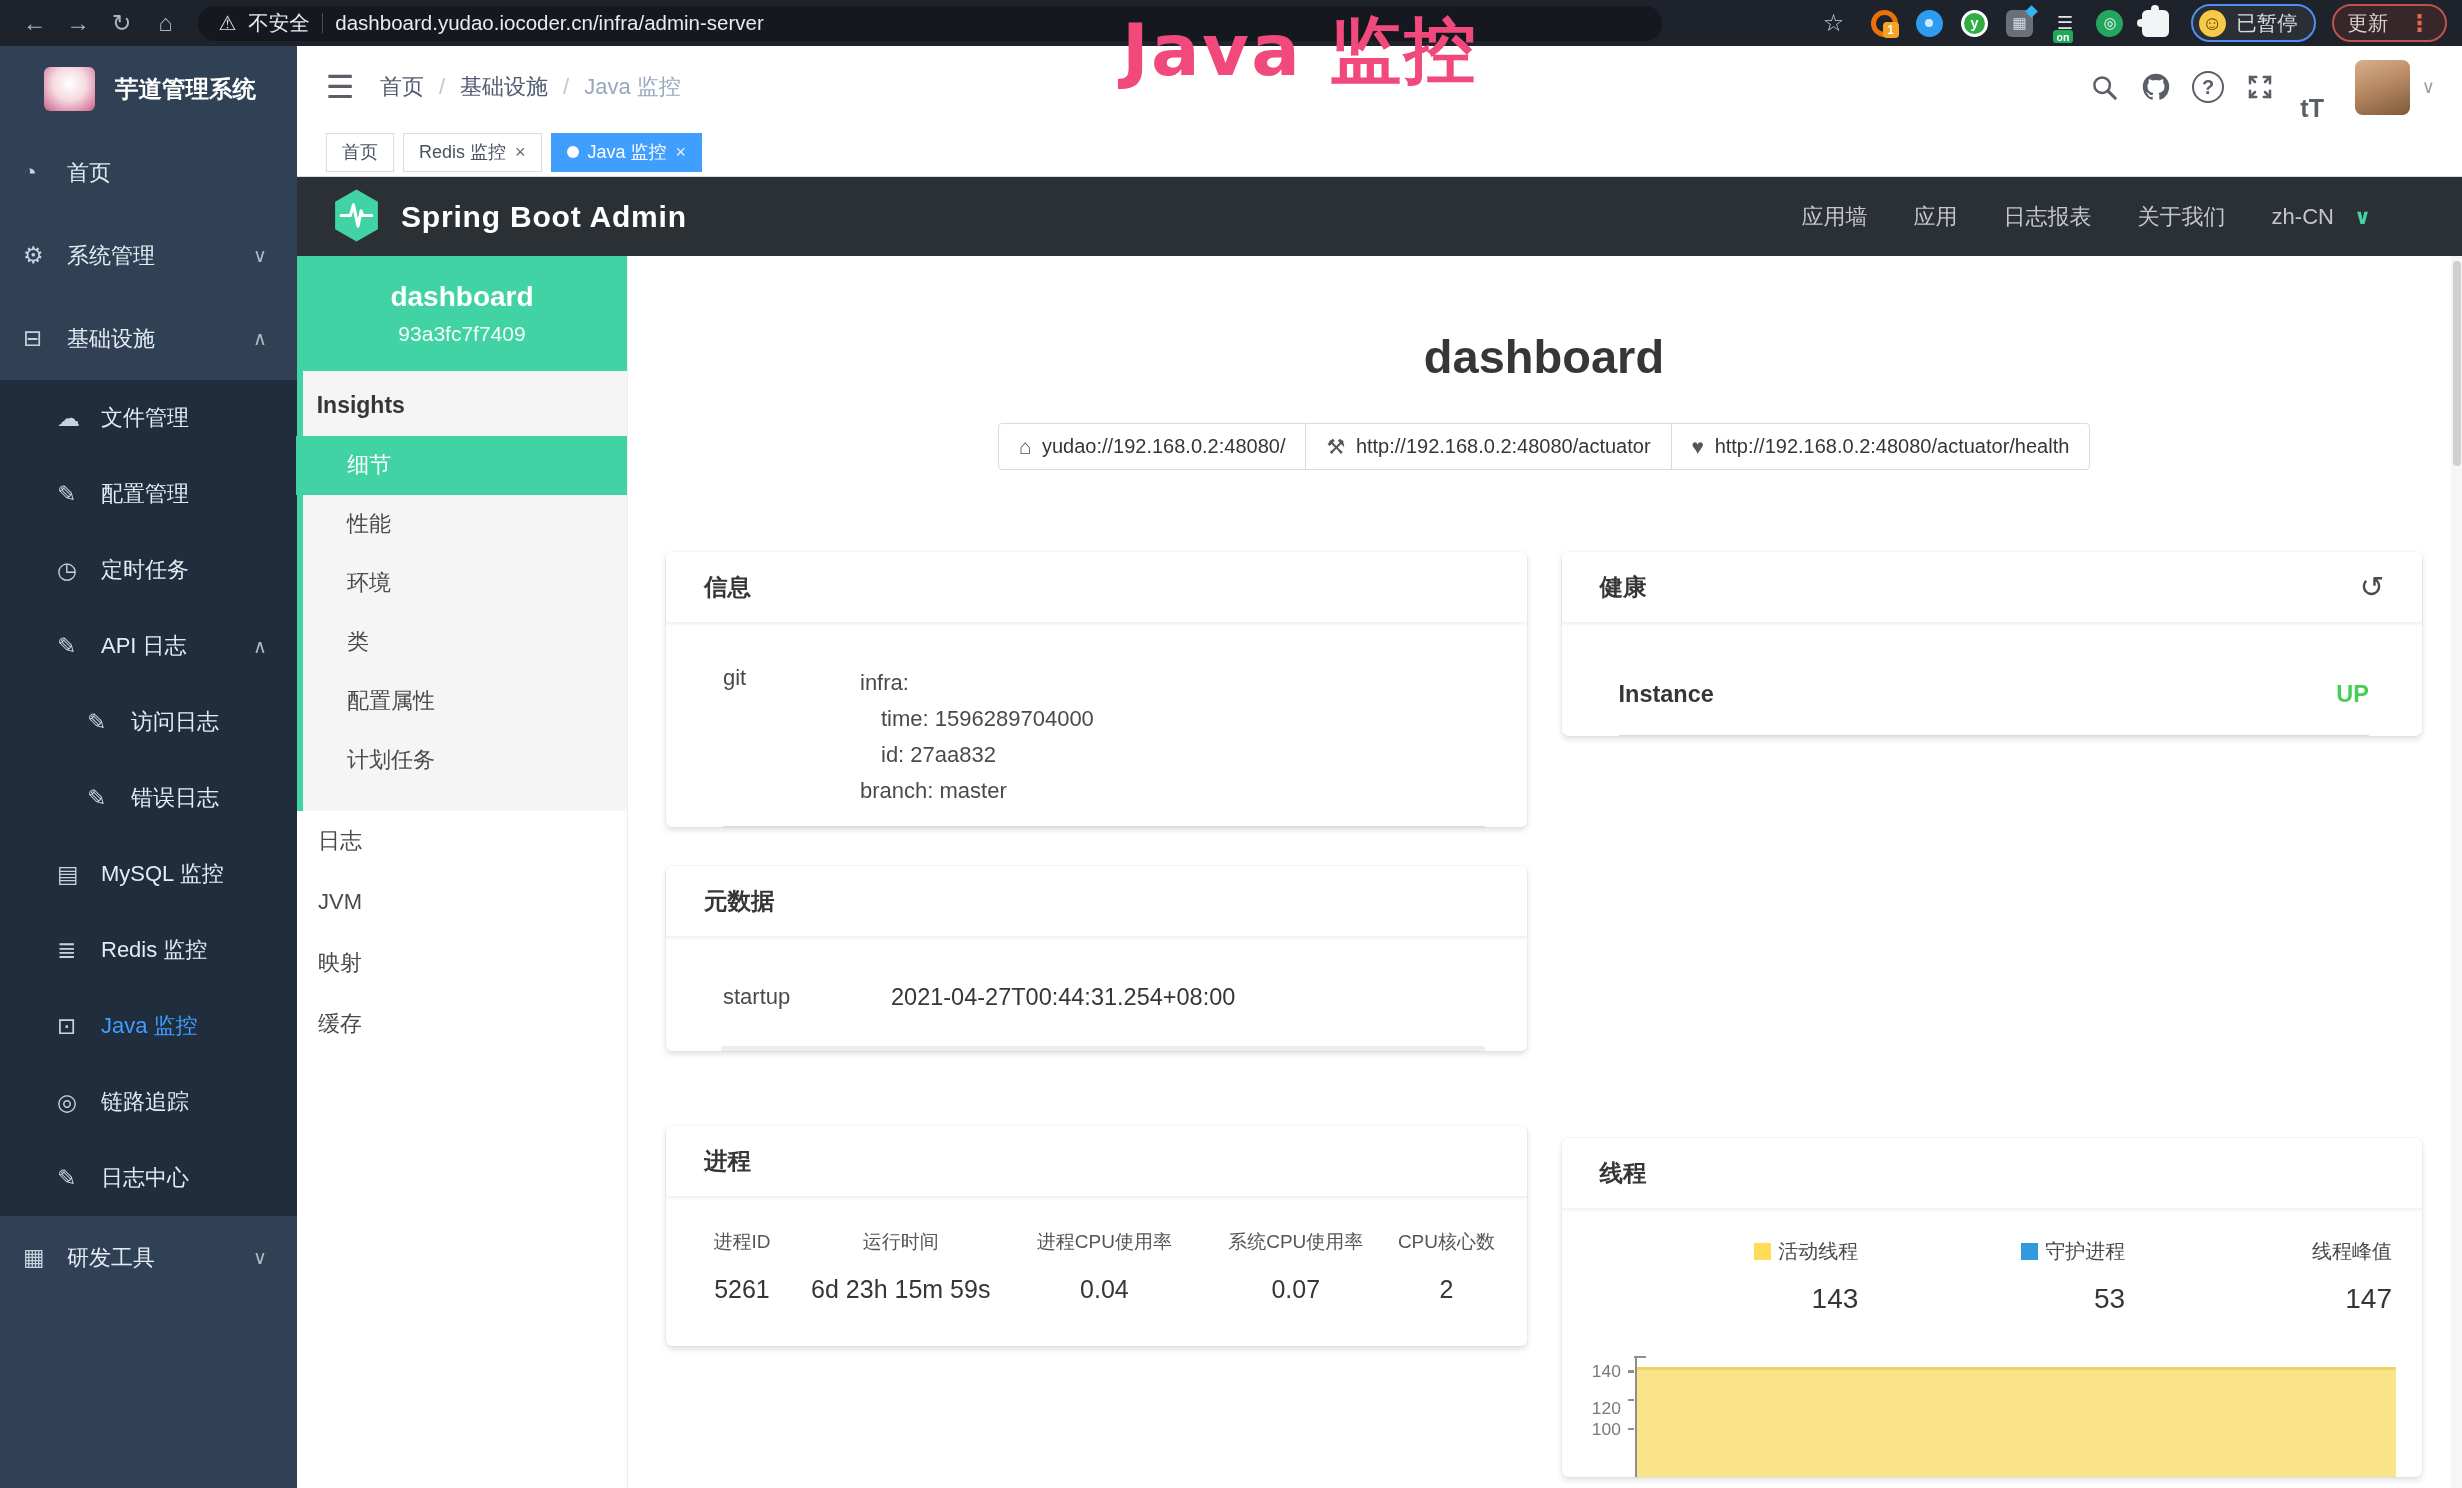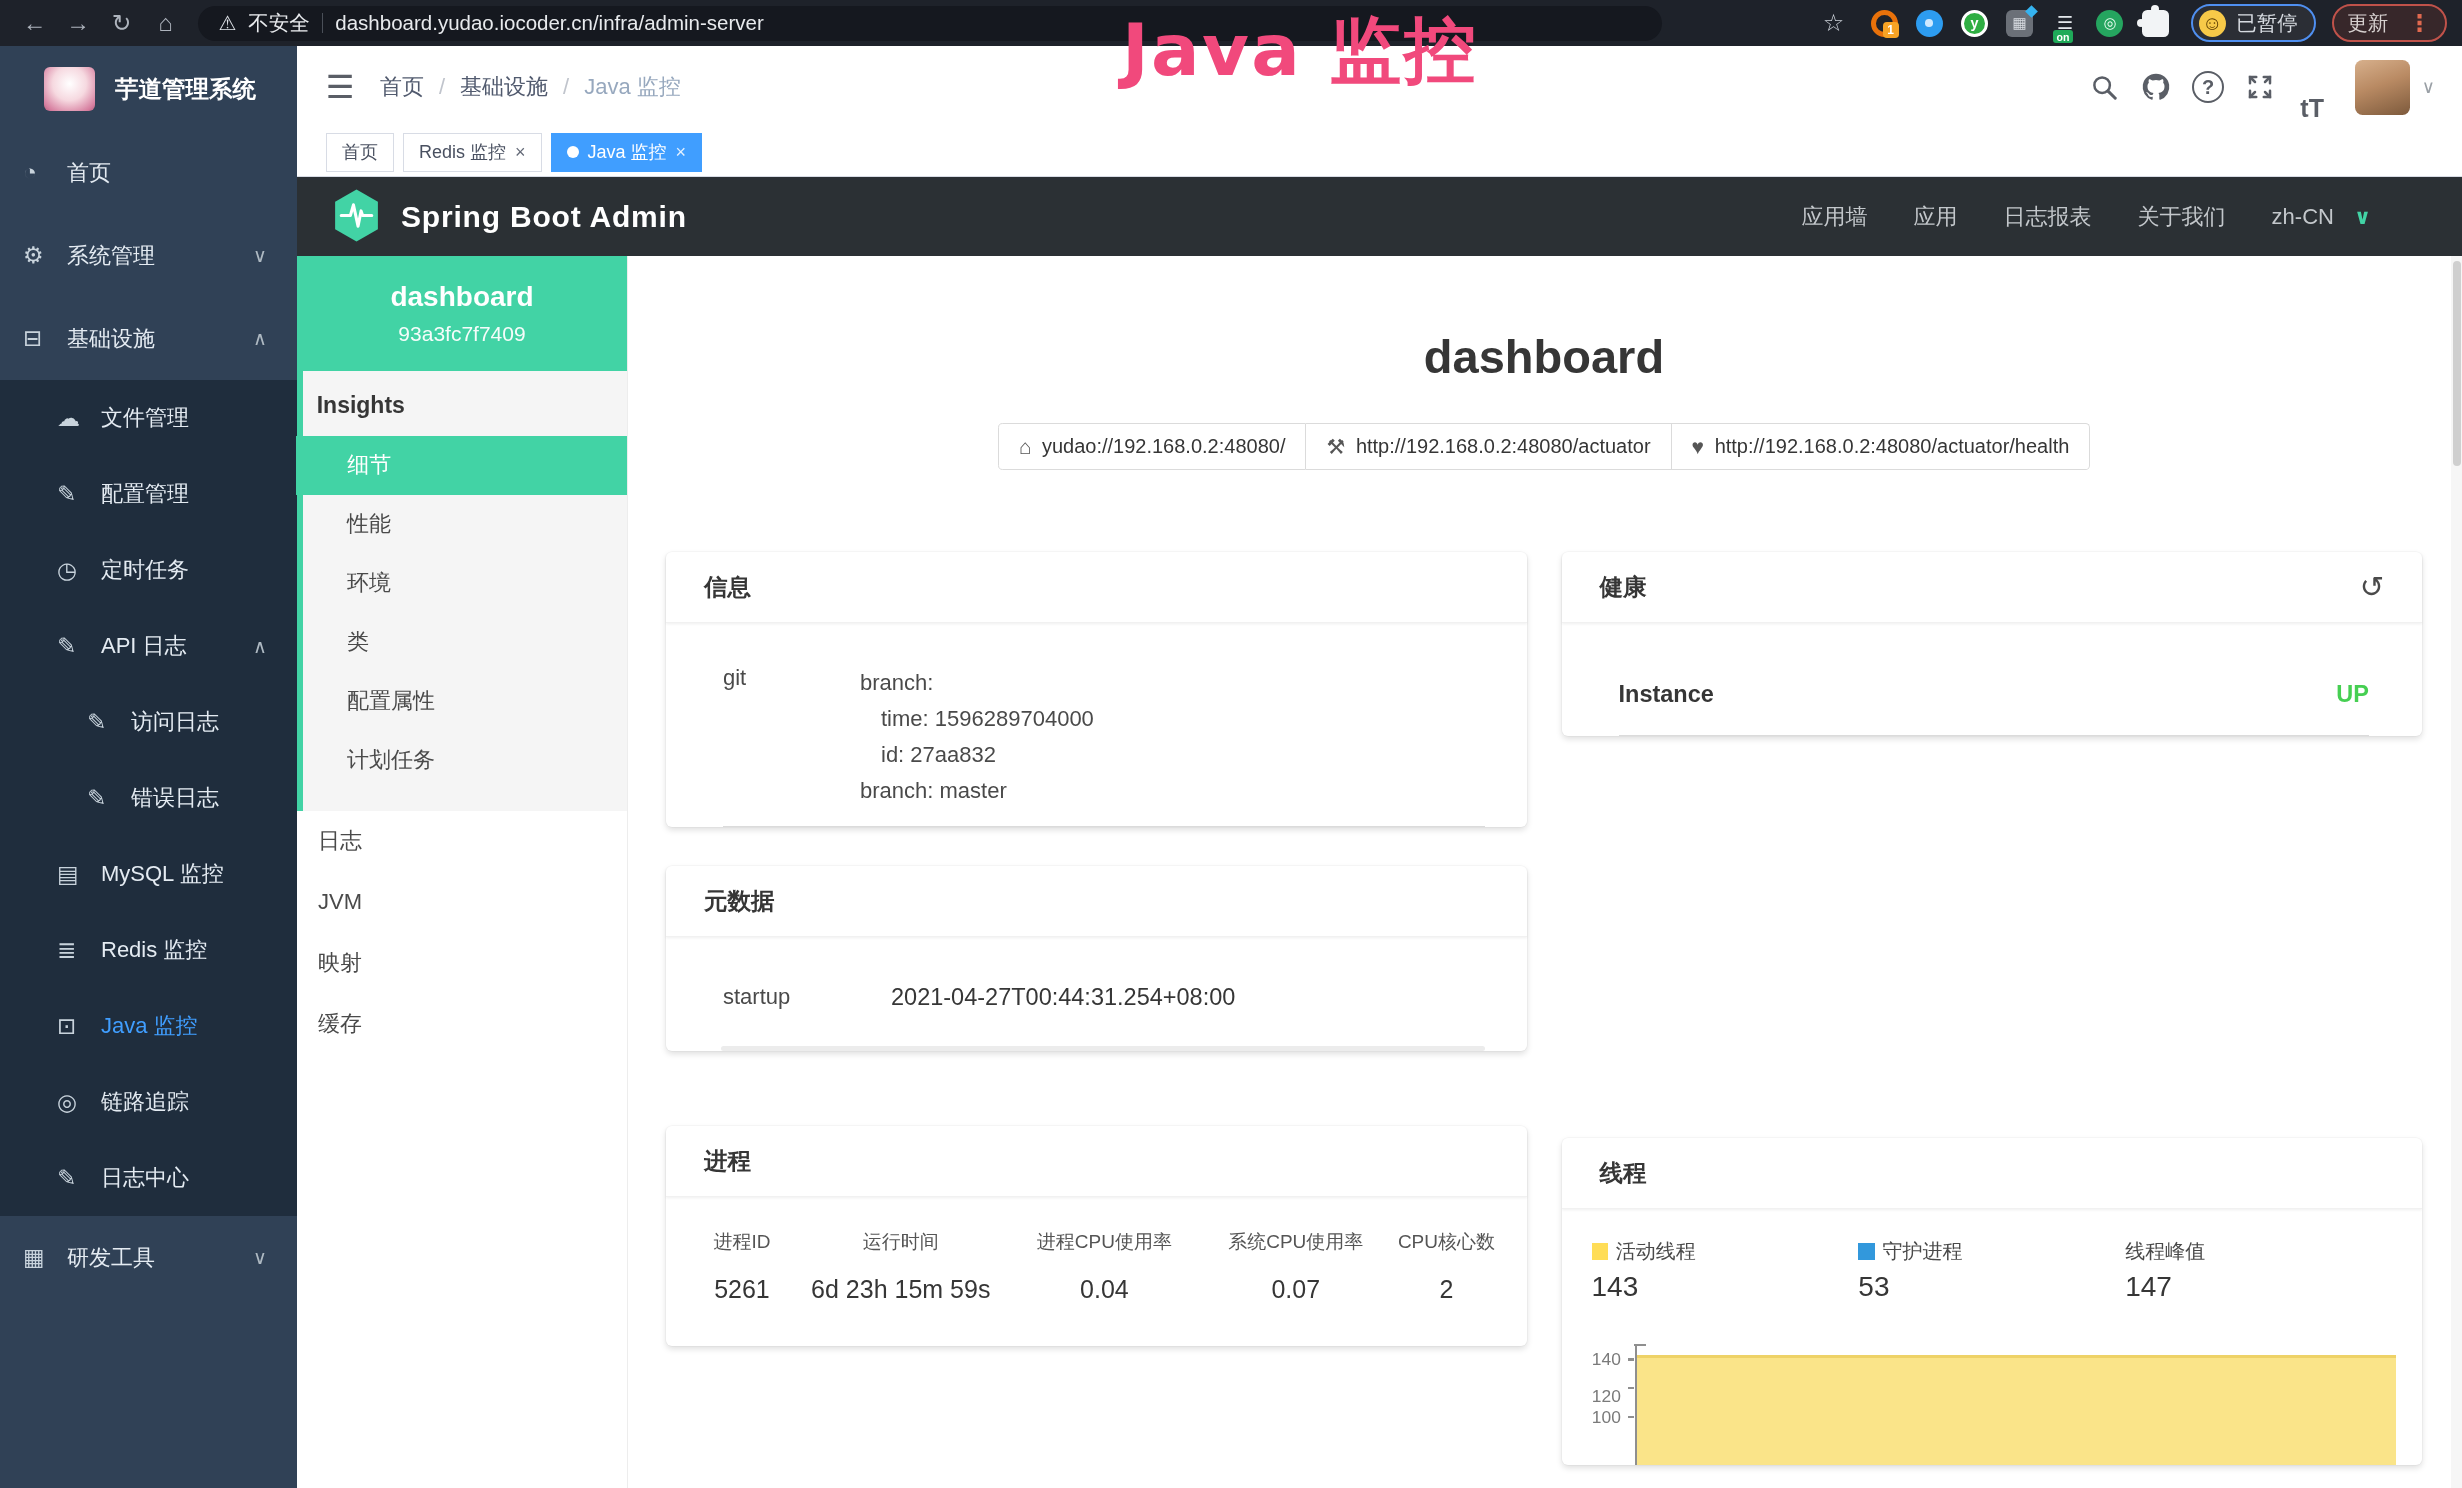--- a/index.html
+++ b/index.html
@@ -149,21 +149,21 @@
   .ptable { padding:32px 23px 42px; }
   .prow { display:flex; text-align:center; }
   .pc { flex-shrink:0; }
   .pc0{width:13%}.pc1{width:26%}.pc2{width:24%}.pc3{width:23%}.pc4{width:14%}
   .phead .pc { font-size:19px; color:#555; }
   .pvals { margin-top:20px; }
   .pvals .pc { font-size:25px; color:#363636; }
 
   .card-threads { min-height:270px; overflow:hidden; }
   .tstats { display:flex; padding:29px 30px 0; }
-  .tstat { flex:1; display:flex; flex-direction:column; align-items:flex-start; gap:6px; }
+  .tstat { flex:1; display:flex; flex-direction:column; align-items:flex-end; gap:18px; }
   .tleg { display:flex; align-items:center; gap:7.6px; font-size:20px; color:#4a4a4a; }
   .sq { width:16.7px; height:16.7px; flex-shrink:0; }
   .sq-yellow { background:#ffdd57; }
   .sq-blue { background:#3298dc; }
   .tval { font-size:28px; color:#363636; }
   .tchart { display:flex; margin-top:41px; height:121px; }
   .ylabels { width:73px; position:relative; flex-shrink:0; font-size:17.4px; color:#7a7a7a; }
   .yl { position:absolute; right:13.7px; transform:translateY(-50%); }
   .yl0{top:15px}.yl1{top:52px}.yl2{top:73px}
   .plot { flex:1; position:relative; margin-right:23px; border-left:2.3px solid #8f8f8f; }
@@ -413,21 +413,21 @@
           <div class="cards">
 
             <div class="ccol">
               <section class="card card-info">
                 <div class="card-header">
                   <span>信息</span>
                 </div>
                 <div class="kv">
                   <span class="kv-label">git</span>
                   <div class="kv-value">
-                    <div>branch:</div>
+                    <div>infra:</div>
                     <div class="indent">time: 1596289704000</div>
                     <div class="indent">id: 27aa832</div>
                     <div>branch: master</div>
                   </div>
                 </div>
                 <div class="field-rule"></div>
               </section>
 
               <section class="card card-meta">
                 <div class="card-header">

